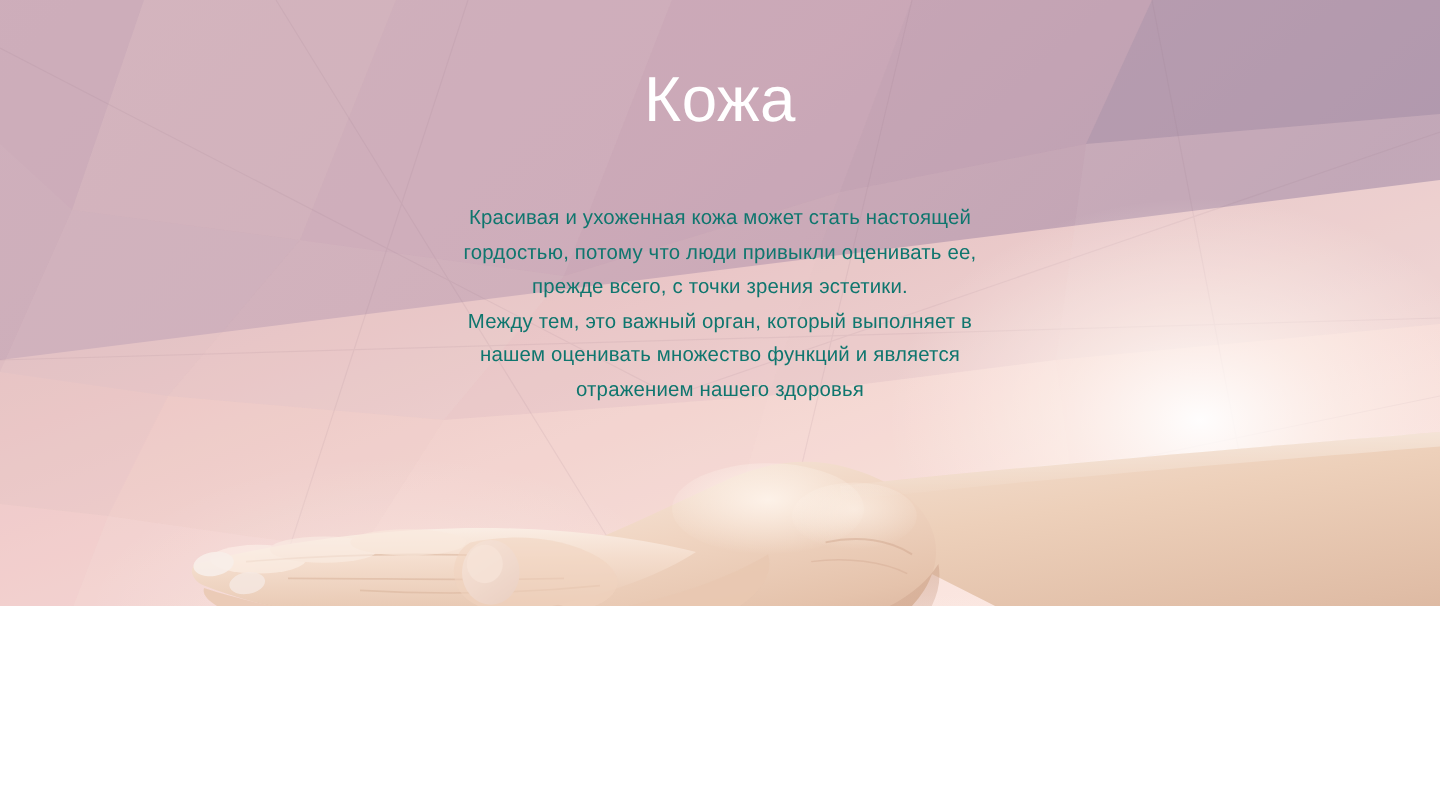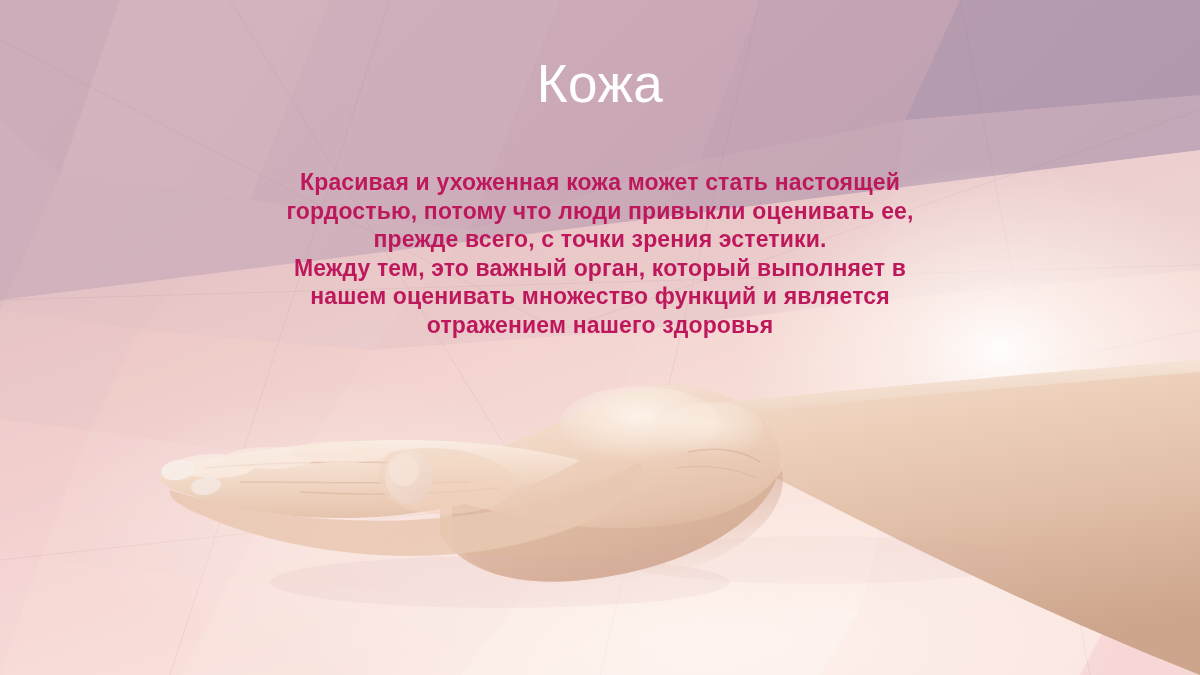--- a/index.html
+++ b/index.html
@@ -8,21 +8,21 @@
     padding: 0;
     background: #ffffff;
   }
   body {
     font-family: "Liberation Sans", sans-serif;
   }
 
   #slide {
     position: relative;
     width: 1200px;
-    height: 675px;
+    height: 505px;
     overflow: hidden;
     background: #efcfcd;
   }
 
   
   #bg-poly,
   #bg-glow,
   #hand-art {
     position: absolute;
     left: 0;
@@ -57,23 +57,23 @@
   #body-block {
     position: absolute;
     left: 240px;
     top: 168px;
     width: 720px;
     text-align: center;
     z-index: 7;
   }
   .body-para {
     font-family: "Liberation Sans", sans-serif;
-    font-size: 23px;
-    font-weight: 700;
-    color: #be185d;
+    font-size: 17px;
+    font-weight: 400;
+    color: #0f766e;
     line-height: 28.6px;
     letter-spacing: 0.15px;
     margin: 0;
     white-space: pre-line;
   }
 </style>
 </head>
 <body>
 
 <div id="slide">

